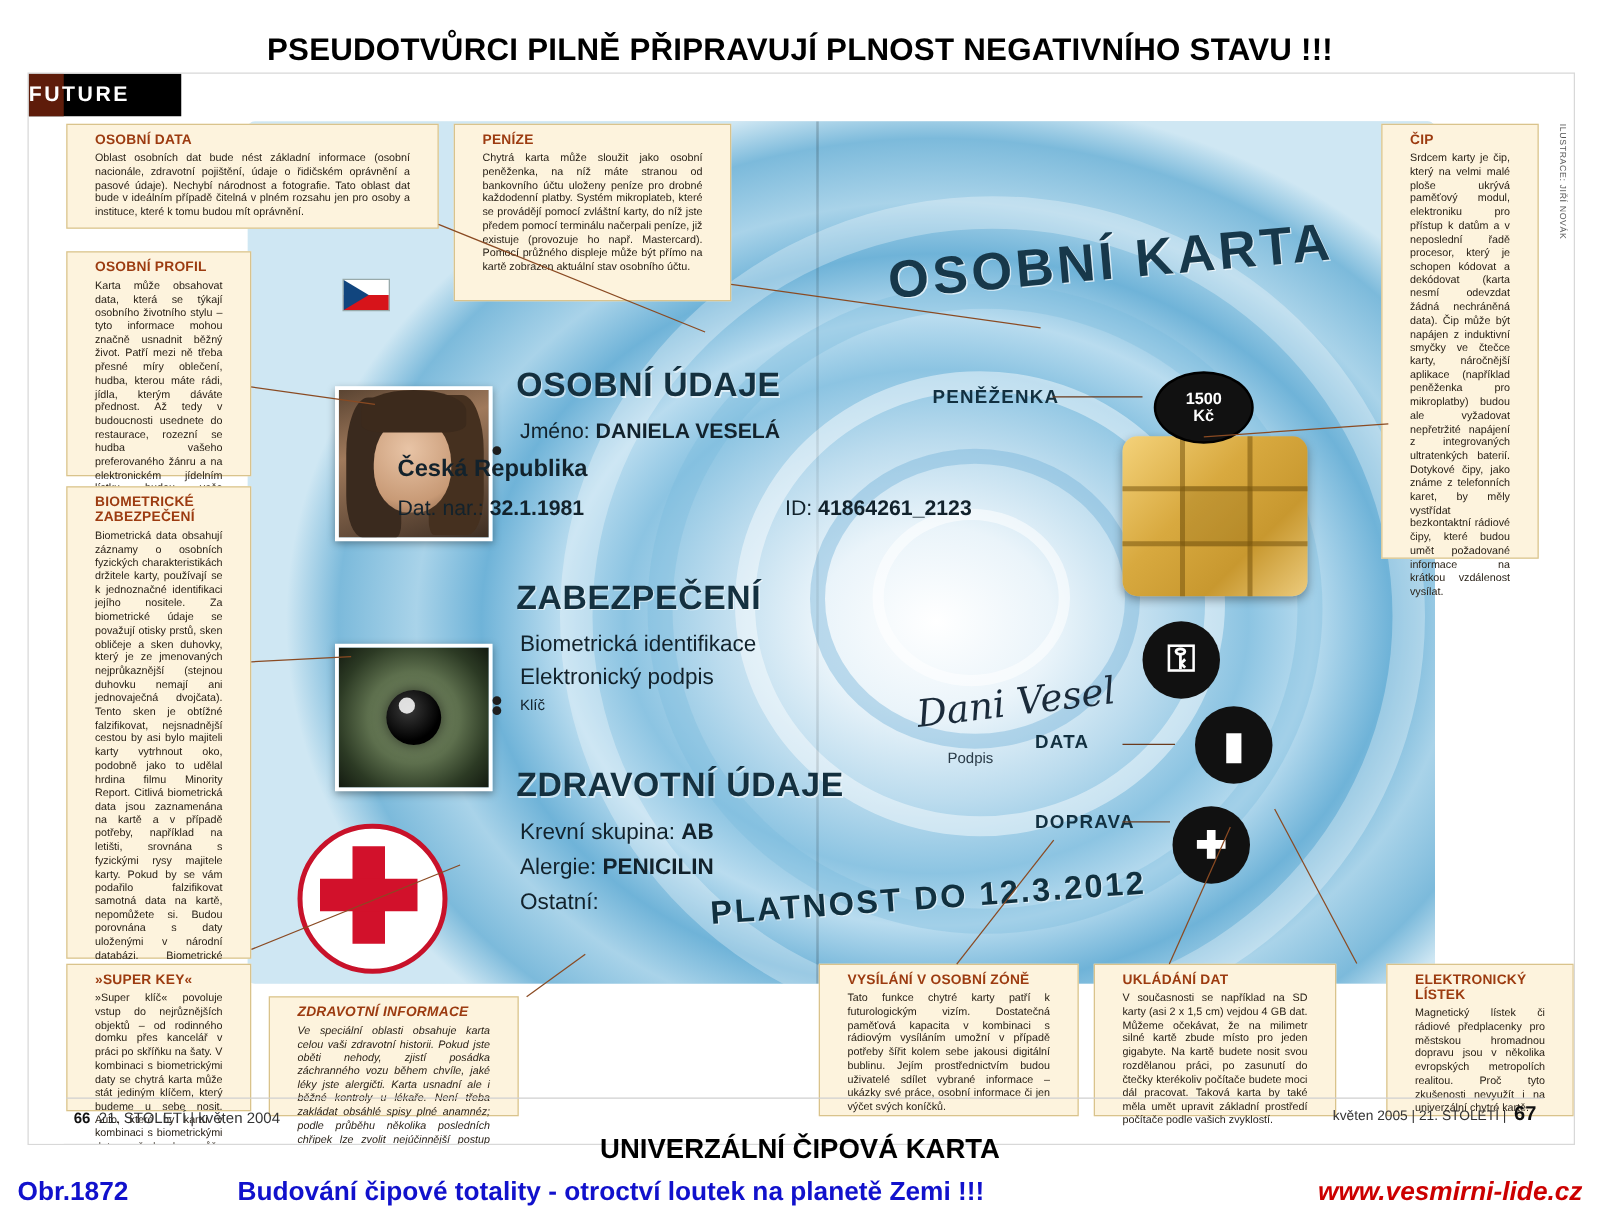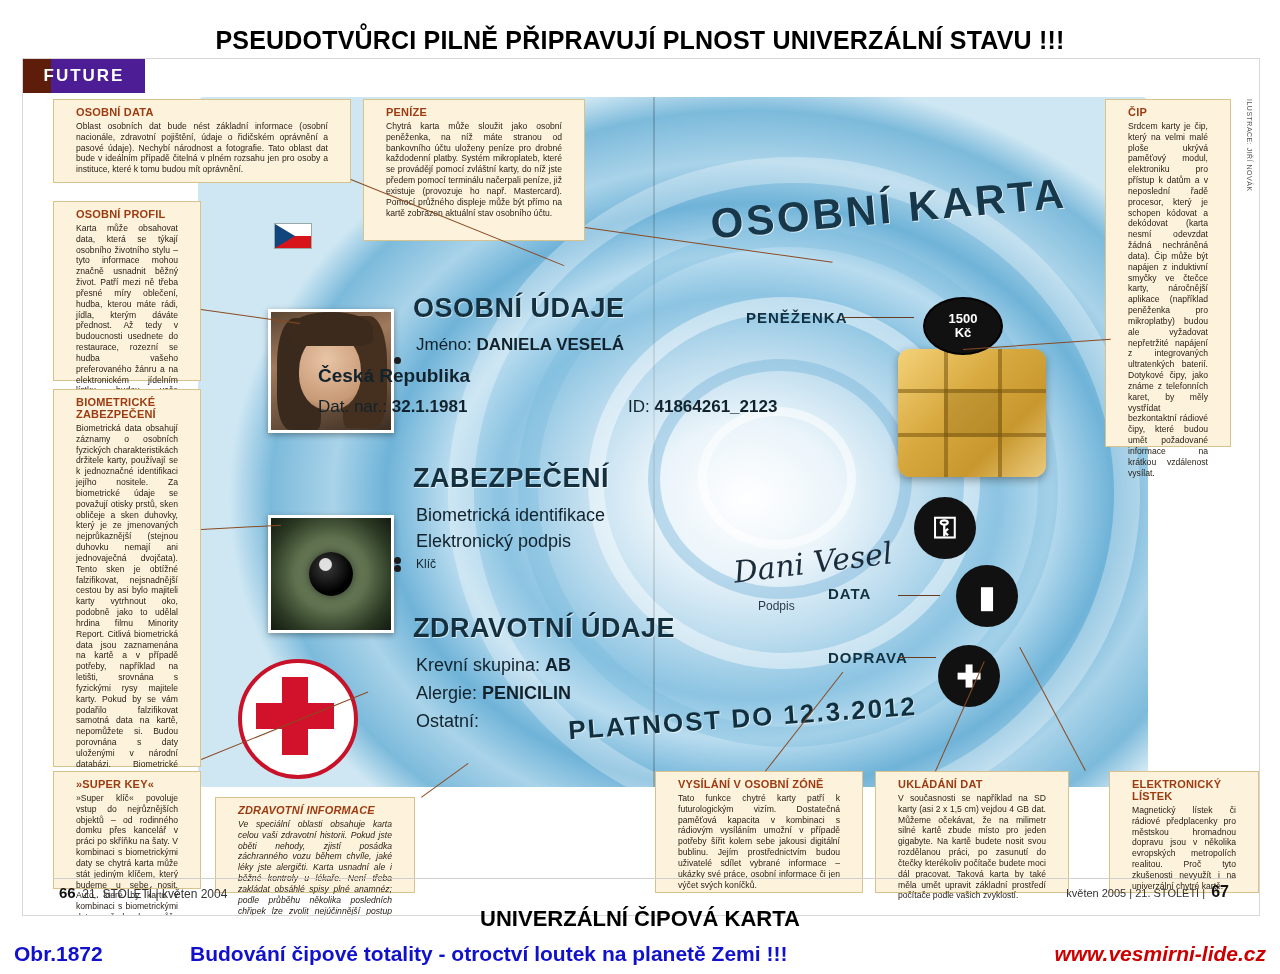--- a/index.html
+++ b/index.html
@@ -17,22 +17,22 @@
   }
 
   
   .spread{
     position:absolute;left:22px;top:58px;width:1236px;height:856px;
     background:#ffffff;border:1px solid #d8d8d8;overflow:hidden;
   }
   
   .future-tab{
     position:absolute;left:0;top:0;width:122px;height:34px;
-    background:#4c1d95;color:#fff;font-size:17px;font-weight:bold;
-    letter-spacing:2px;display:flex;align-items:center;justify-content:center;
+    background:#000000;color:#fff;font-size:17px;font-weight:bold;
+    letter-spacing:2px;display:flex;align-items:center;
   }
   .future-tab::before{
     content:"";position:absolute;left:0;top:0;width:28px;height:34px;background:#5e1c0a;
   }
   .future-tab span{position:relative;z-index:2;}
   .left-rail{
     position:absolute;left:0;top:0;width:28px;height:856px;background:#ffffff;
   }
 
   
@@ -170,21 +170,21 @@
   .box h4{
     margin:0 0 3px 0;font-size:11px;color:#9c3b10;font-weight:bold;letter-spacing:.2px;text-transform:uppercase;
   }
   .box p{margin:0;font-size:8.6px;line-height:1.26;text-align:justify;}
 
   .leader{position:absolute;height:1px;background:#8a4a22;transform-origin:0 0;}
   .dot{position:absolute;width:7px;height:7px;border-radius:50%;background:#1d1d1d;}
 
   
   .pg-left{position:absolute;left:36px;bottom:14px;font-size:12px;color:#333;}
-  .pg-left b{font-size:15px;color:#111;}
+  .pg-left b{font-size:12px;color:#111;}
   .pg-right{position:absolute;right:30px;bottom:14px;font-size:11px;color:#333;}
   .pg-right b{font-size:16px;color:#111;}
   .rule{position:absolute;left:30px;right:24px;bottom:36px;height:1px;background:#cfcfcf;}
 
   .caption{
     position:absolute;left:0;top:906px;width:1280px;text-align:center;
     font-size:22px;font-weight:bold;color:#000;
   }
 
   
@@ -193,21 +193,21 @@
   }
   .b-left{position:absolute;left:14px;top:2px;font-size:21px;color:#1111cc;font-weight:bold;}
   .b-mid{position:absolute;left:190px;top:2px;font-size:21px;color:#1111cc;font-weight:bold;}
   .b-right{position:absolute;right:14px;top:2px;font-size:21px;color:#cc0000;font-weight:bold;font-style:italic;}
 </style>
 </head>
 <body>
 
 <div class="page">
 
-  <div class="headline">PSEUDOTVŮRCI PILNĚ PŘIPRAVUJÍ PLNOST UNIVERZÁLNÍ STAVU !!!</div>
+  <div class="headline">PSEUDOTVŮRCI PILNĚ PŘIPRAVUJÍ PLNOST NEGATIVNÍHO STAVU !!!</div>
 
   <div class="spread">
 
     <div class="left-rail"></div>
     <div class="future-tab">
       <span>FUTURE</span>
     </div>
     <div class="vert-credit">ILUSTRACE: JIŘÍ NOVÁK</div>
 
     <div class="cardzone">

